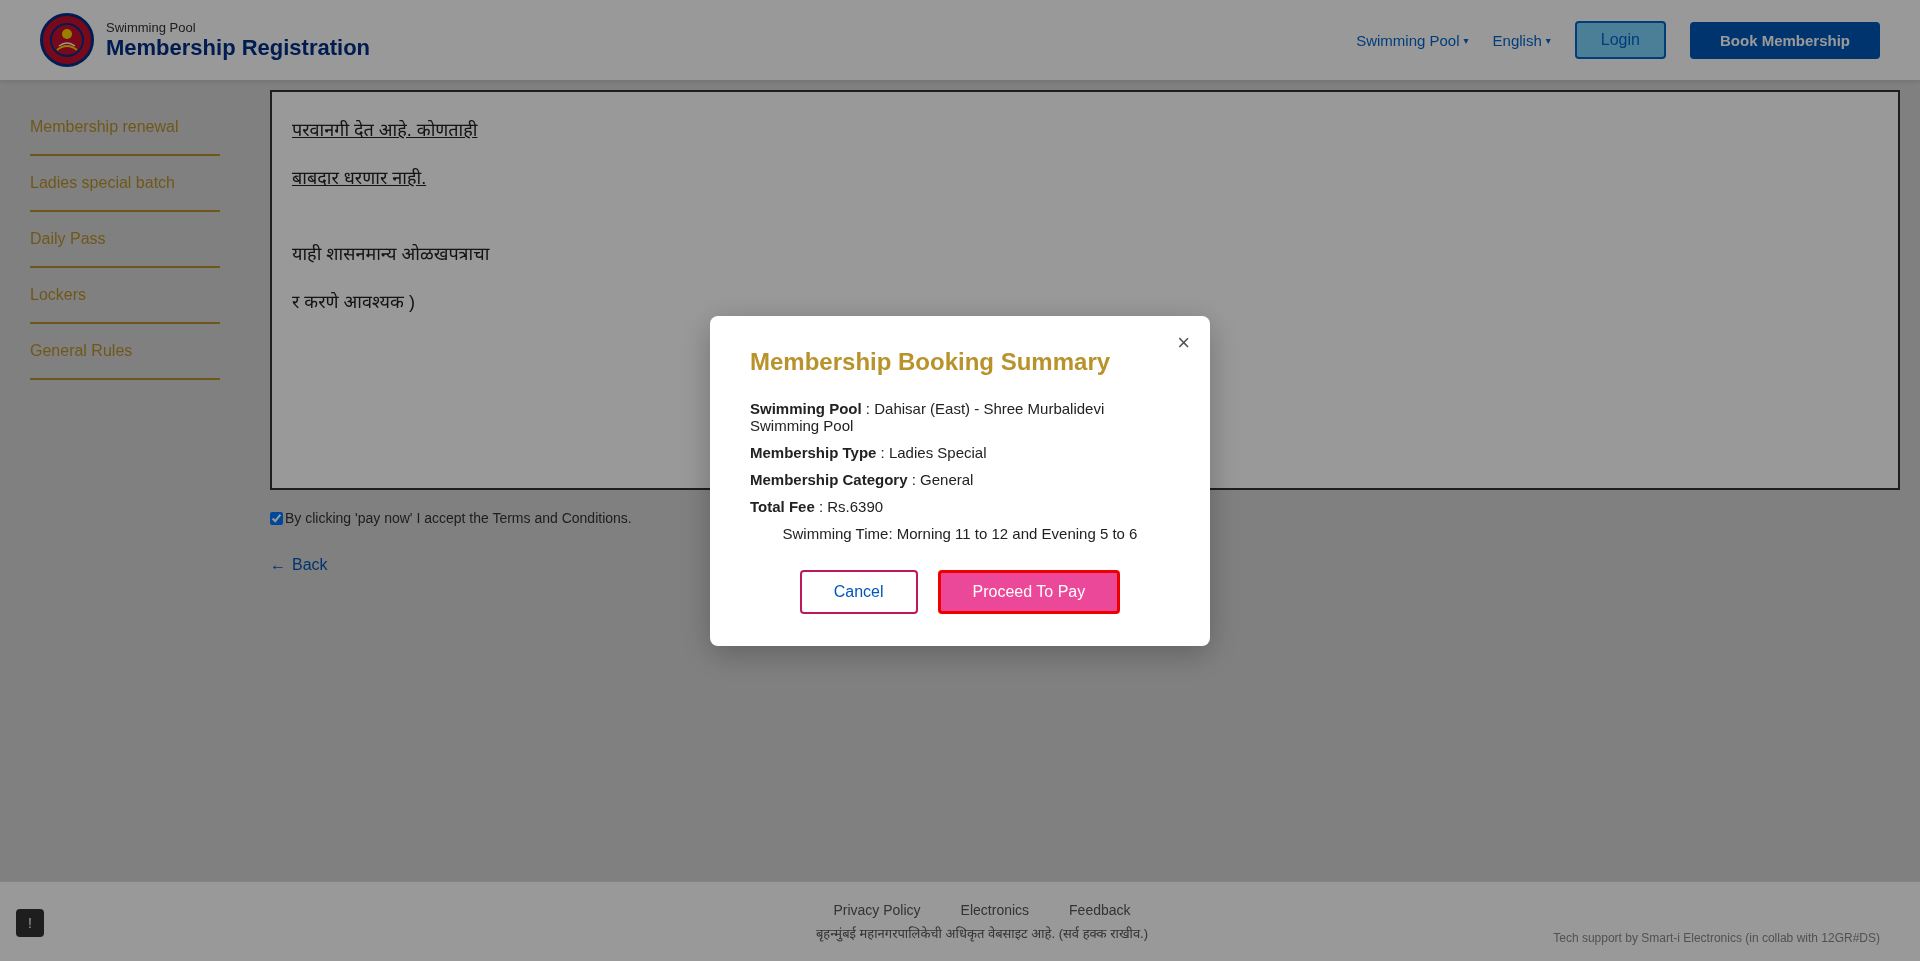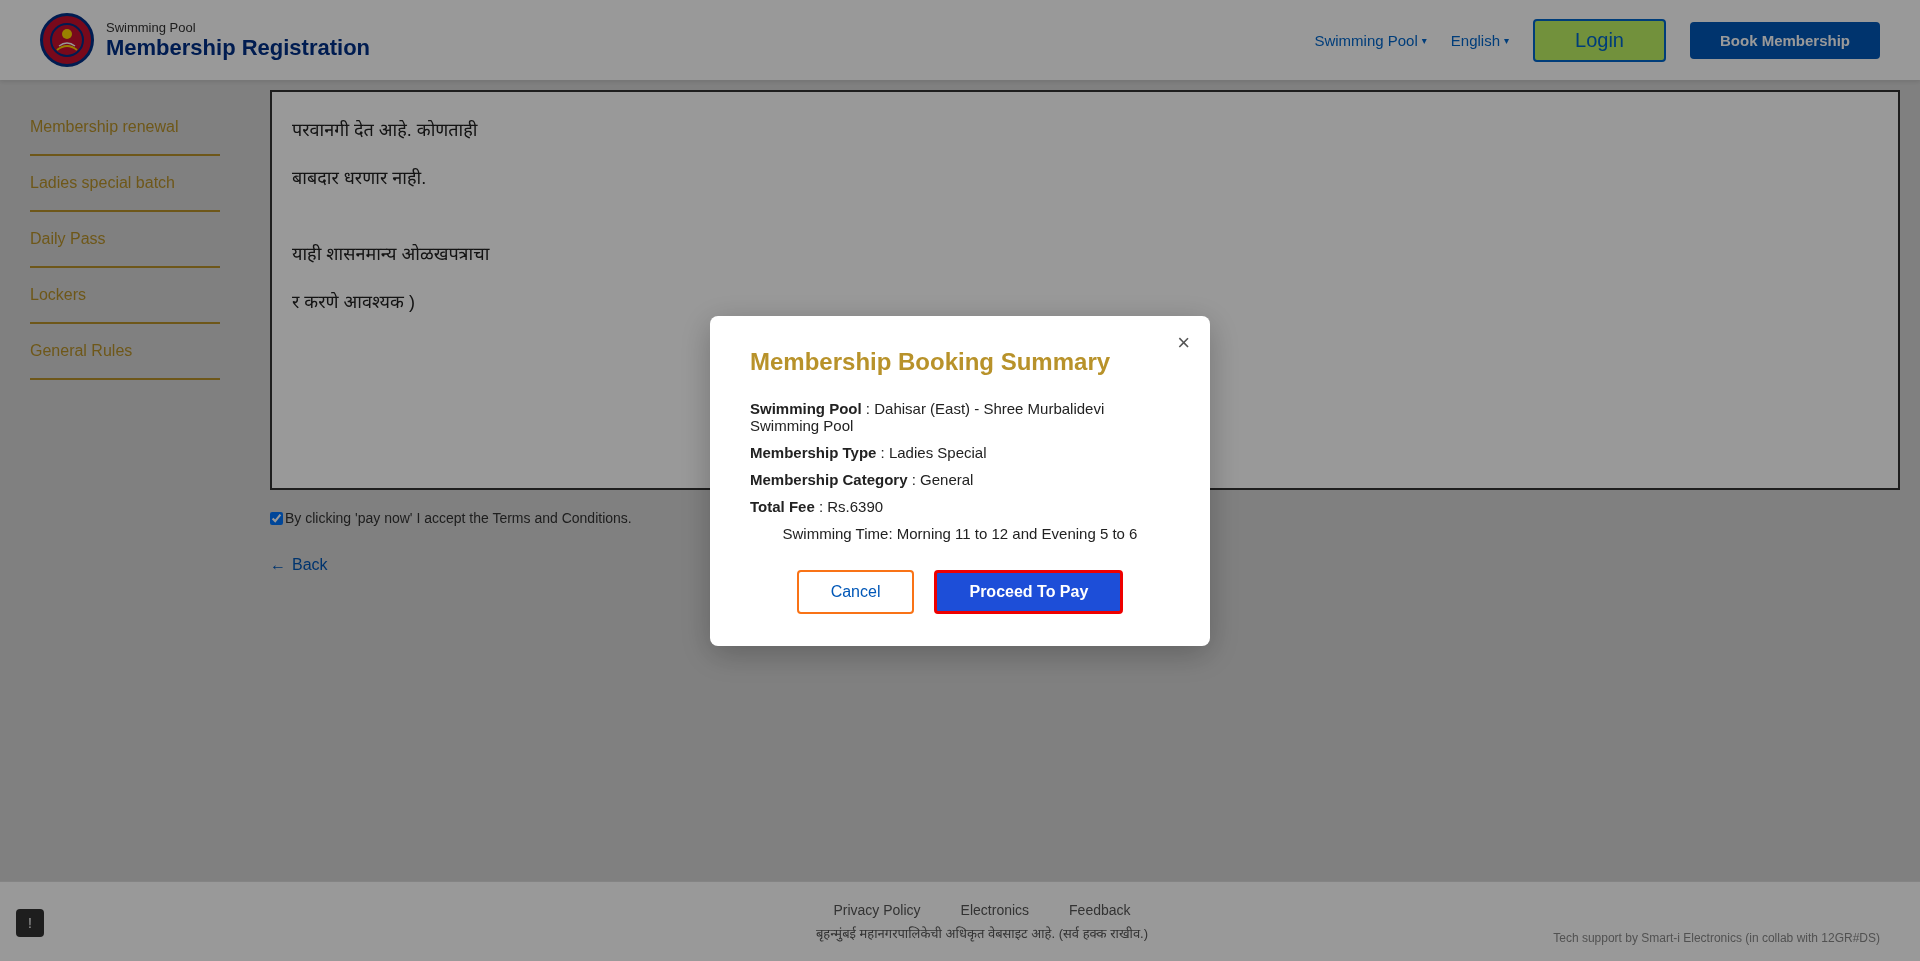--- a/index.html
+++ b/index.html
@@ -55,24 +55,24 @@
       text-decoration: none;
       display: flex;
       align-items: center;
       gap: 4px;
       cursor: pointer;
     }
     .nav-link .chevron { font-size: 10px; }
     .btn-login {
       border: 2px solid #0066cc;
       color: #0066cc;
-      background: #bef264;
-      padding: 8px 40px;
-      border-radius: 4px;
-      font-size: 20px;
+      background: #7dd3fc;
+      padding: 8px 24px;
+      border-radius: 4px;
+      font-size: 16px;
       cursor: pointer;
     }
     .btn-book {
       background: #0057b7;
       color: #fff;
       border: none;
       padding: 10px 30px;
       border-radius: 4px;
       font-size: 15px;
       font-weight: bold;
@@ -217,36 +217,36 @@
       margin-top: 10px;
       margin-bottom: 28px;
     }
     .modal-actions {
       display: flex;
       justify-content: center;
       gap: 20px;
       margin-top: 8px;
     }
     .btn-cancel {
-      border: 2px solid #f97316;
+      border: 2px solid #be185d;
       color: #0057b7;
       background: #fff;
       padding: 10px 32px;
       border-radius: 4px;
       font-size: 16px;
       cursor: pointer;
     }
     .btn-proceed {
-      background: #1d4ed8;
+      background: #ec4899;
       color: #fff;
       border: 3px solid #e00;
       padding: 10px 32px;
       border-radius: 4px;
       font-size: 16px;
-      font-weight: bold;
+      font-weight: normal;
       cursor: pointer;
     }
 
     
     .footer {
       background: #fff;
       height: 80px;
       display: flex;
       flex-direction: column;
       align-items: center;
@@ -340,21 +340,21 @@
     </div>
     <div class="sidebar-item">
       <span>General Rules</span>
     </div>
   </aside>
 
   <div class="content-area">
     <div class="marathi-text-area">
       <div class="marathi-text">
 
-        <div style="display:flex; gap: 60px;">
+        <div style="display:flex; gap: 60px; text-decoration: underline;">
           <div>
             <div style="margin-bottom:12px;">परवानगी देत आहे. कोणताही</div>
             <div>बाबदार धरणार नाही.</div>
           </div>
         </div>
         <div style="margin-top: 40px;">
           <div style="margin-bottom:12px;">याही शासनमान्य ओळखपत्राचा</div>
           <div>र करणे आवश्यक )</div>
         </div>
       </div>

